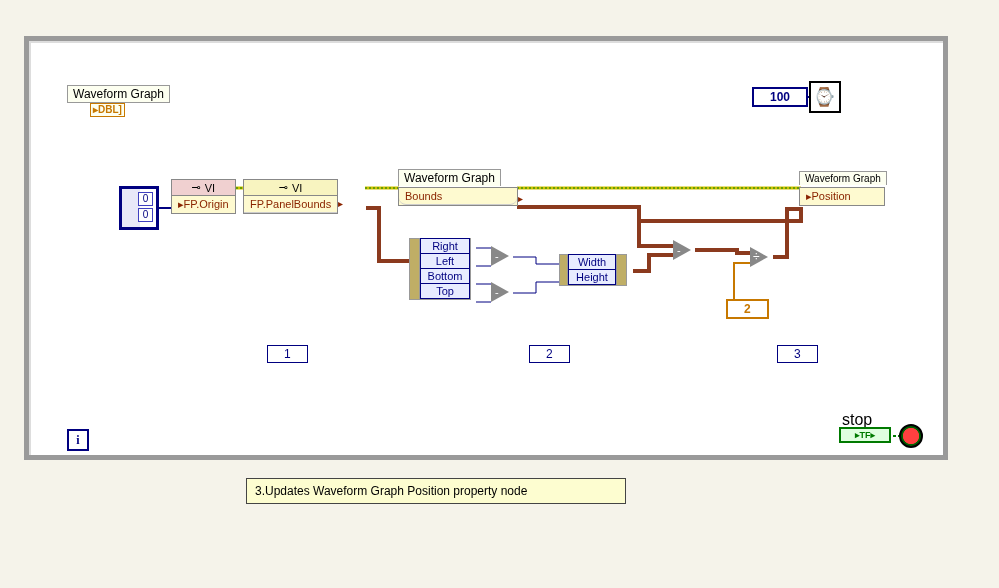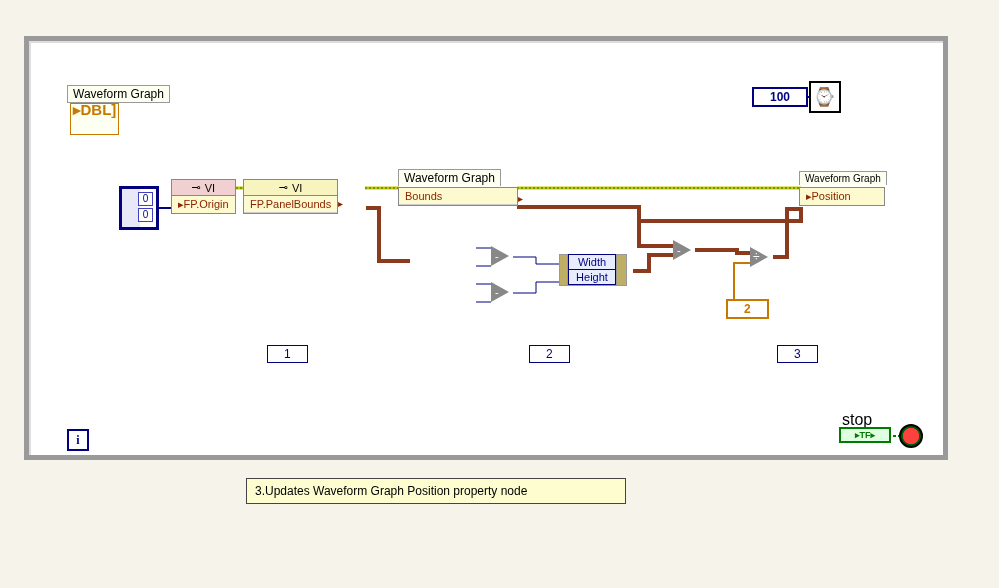--- a/index.html
+++ b/index.html
@@ -28,24 +28,25 @@
     background: #fdfff0;
     padding: 1px 5px;
     white-space: nowrap;
   }
   .terminal-dbl {
     position: absolute;
     border: 1px solid #c77800;
     background: #fdfff0;
     color: #c77800;
     font-weight: bold;
-    font-size: 15px;
+    font-size: 10px;
     padding: 0 2px;
-    height: 32px;
+    height: 14px;
     line-height: 12px;
+    margin-left: 20px;
   }
   .const-box {
     position: absolute;
     border: 2px solid #000080;
     background: #fff;
     color: #000080;
     font-weight: bold;
     padding: 1px 16px;
     text-align: center;
   }
@@ -256,29 +257,38 @@
     <div class="hdr yellow">
         <span>⊸</span>
         <span>VI</span>
       </div>
     <div class="row">FP.PanelBounds</div>
     <span style="position:absolute;right:-6px;bottom:4px;font-size:10px;color:#8b2500;">▸</span>
   </div>
 
   <div class="label" style="left:369px;top:128px;border-bottom:none;">Waveform Graph</div>
   <div class="prop-node" style="left:369px;top:146px;min-width:120px;">
-    <div class="row" style="color:#8b2500;">Bounds</div>
+    <div class="row" style="color:#8b2500;border-radius:7px;">Bounds</div>
     <span style="position:absolute;right:-6px;top:5px;font-size:10px;color:#8b2500;">▸</span>
   </div>
 
   <div class="label" style="left:770px;top:130px;font-size:10px;border-bottom:none;">Waveform Graph</div>
   <div class="prop-node" style="left:770px;top:146px;min-width:86px;">
     <div class="row" style="color:#8b2500;">▸<span>Position</span></div>
   </div>
 
+  <div class="unbundle" style="left:380px;top:197px;">
+    <div class="bar"></div>
+    <div class="rows">
+      <div>Right</div>
+      <div>Left</div>
+      <div>Bottom</div>
+      <div>Top</div>
+    </div>
+  </div>
 
   <div class="tri" style="left:462px;top:205px;"></div>
   <div style="position:absolute;left:466px;top:209px;color:#fff;font-size:11px;">-</div>
   <div class="tri" style="left:462px;top:241px;"></div>
   <div style="position:absolute;left:466px;top:245px;color:#fff;font-size:11px;">-</div>
 
   <div class="bundle" style="left:530px;top:213px;">
     <div class="invbar"></div>
     <div class="rows">
       <div>Width</div>

